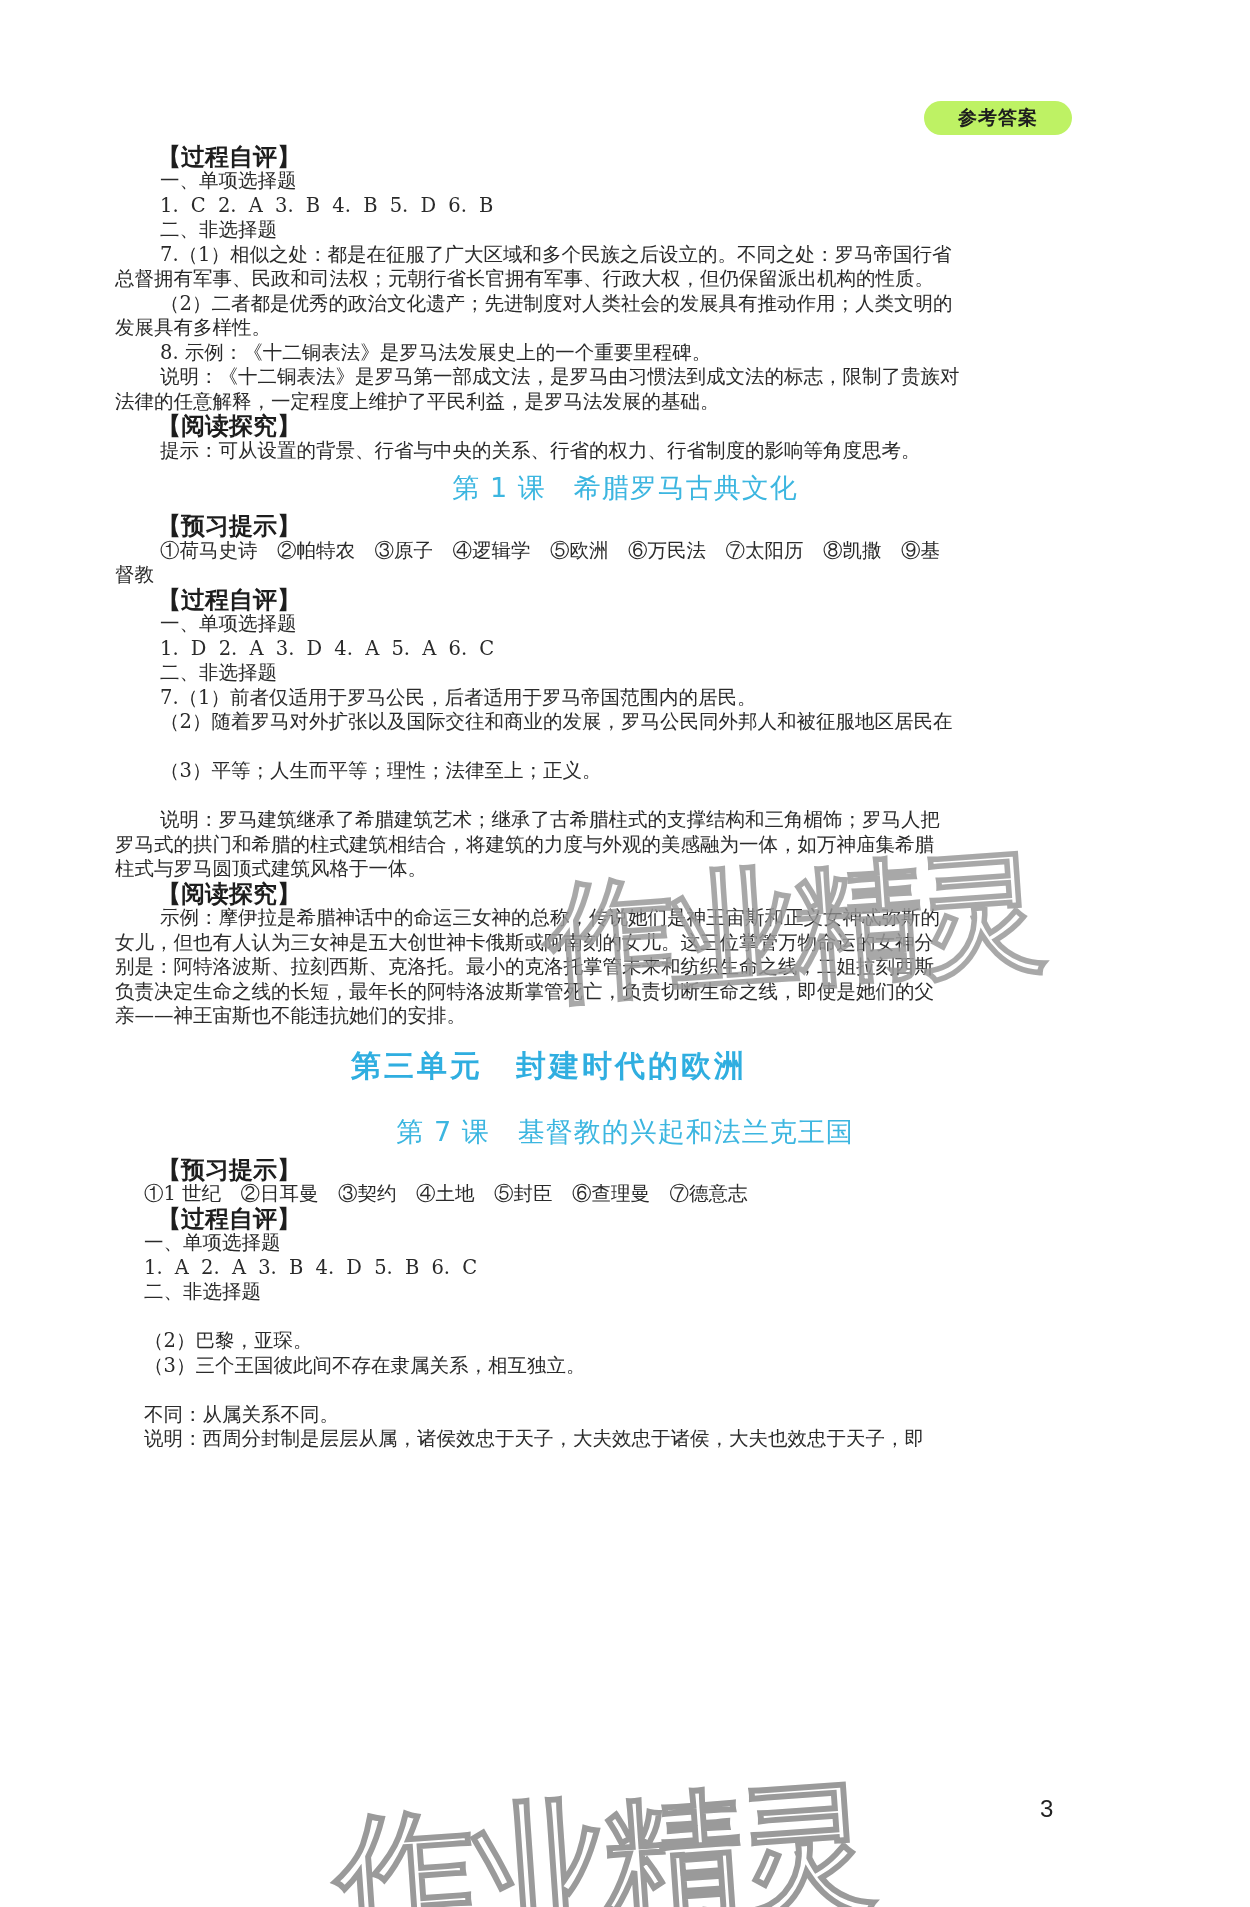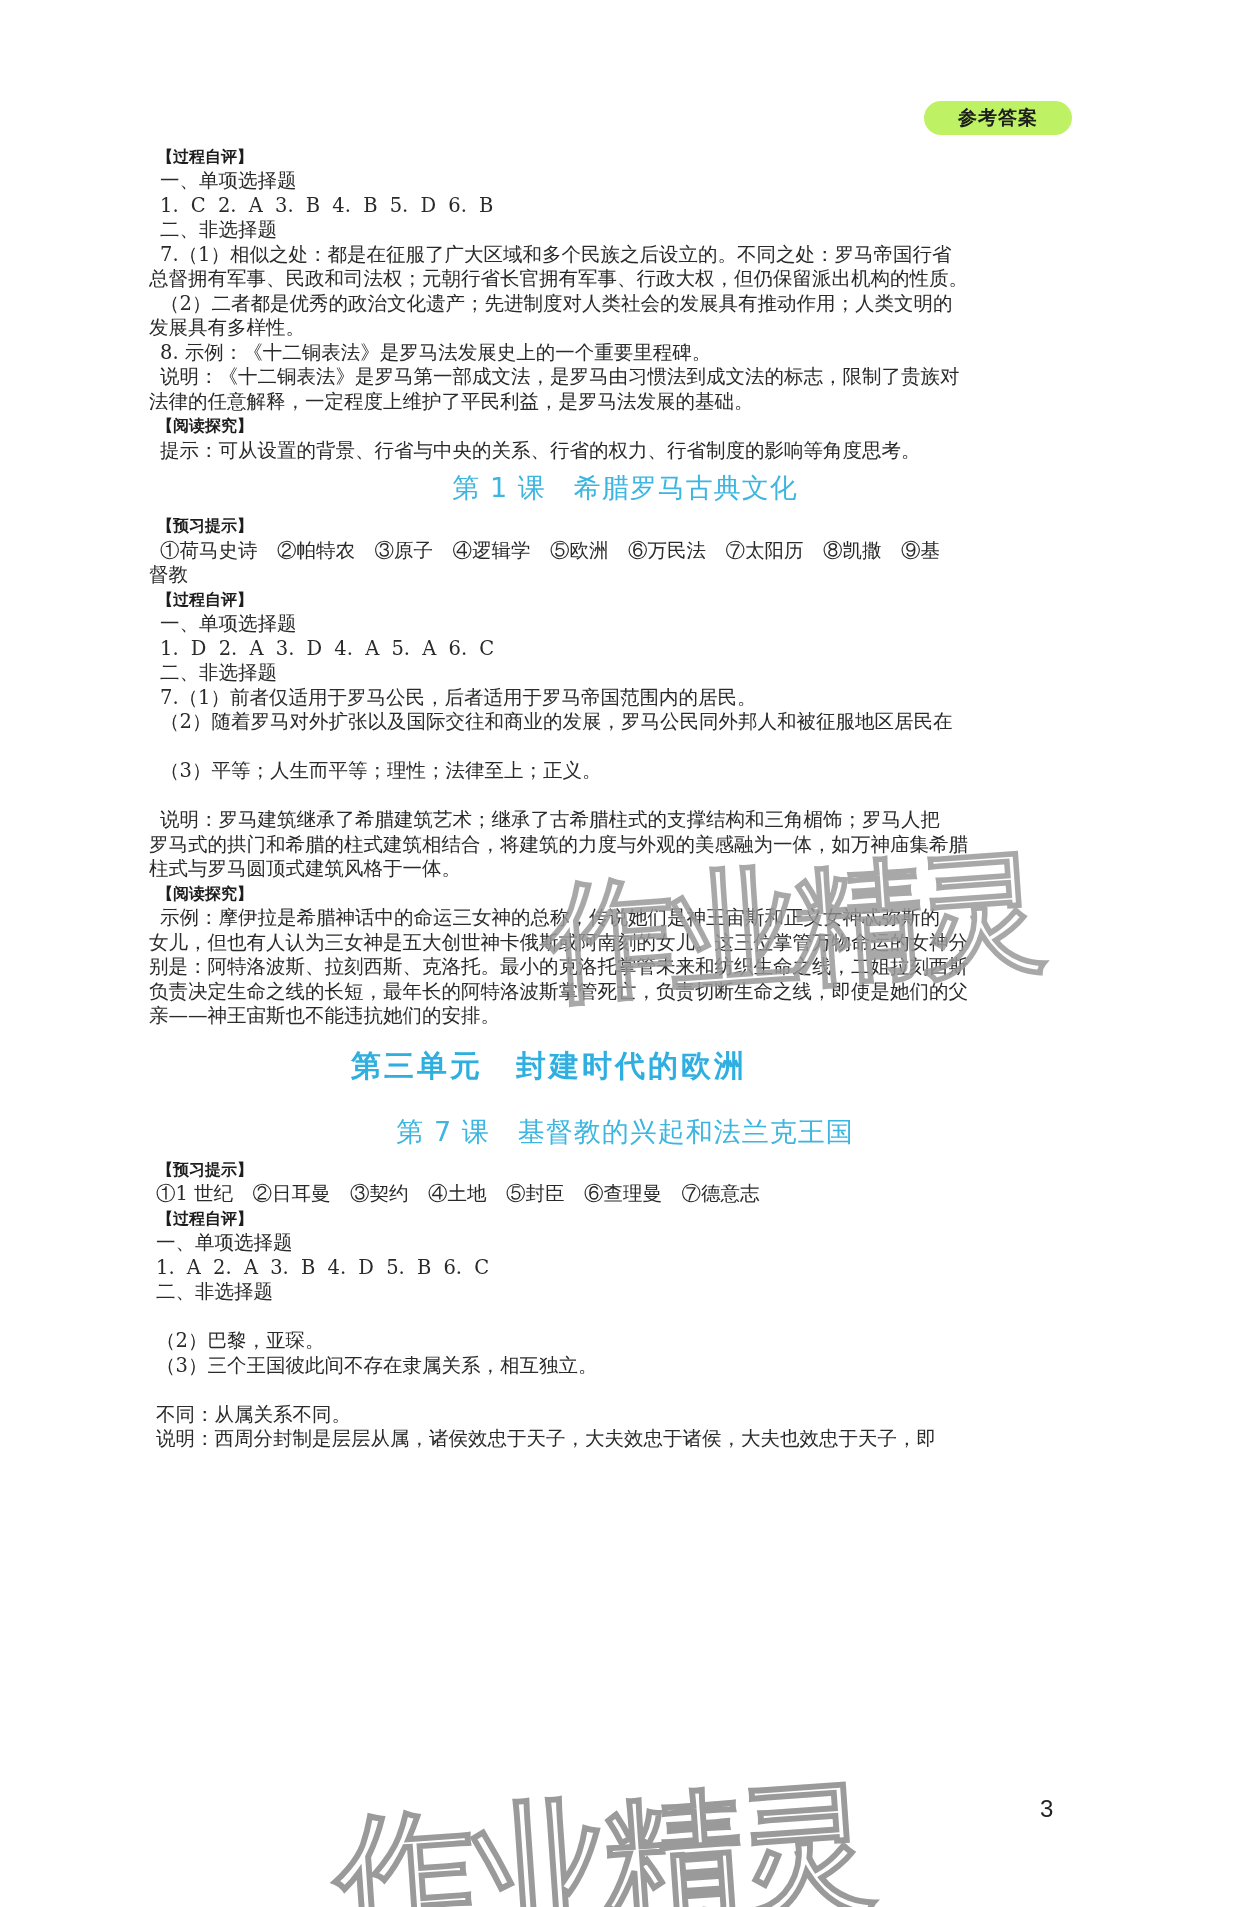--- a/index.html
+++ b/index.html
@@ -15,26 +15,26 @@
       background: #bef264; border-radius: 17px;
       font-family: "DejaVu Sans", "Liberation Sans", sans-serif;
       font-weight: bold; font-size: 19px; color: #1d1d1d;
       display: flex; align-items: center; justify-content: center; letter-spacing: 1px;
     }
     .line {
       position: absolute; left: 115px; width: 960px; font-size: 19.5px; line-height: 30px;
       white-space: nowrap;
     }
     .line.indent { left: 160px; }
-    .line.sub { left: 156px; }
-    .line.flush { left: 115px; margin-left: 34px; }
+    .line.sub { left: 144px; }
+    .line.flush { left: 115px; }
     .head {
       position: absolute; left: 157px;
       font-family: "DejaVu Sans", "Liberation Sans", sans-serif;
-      font-weight: bold; font-size: 16px; line-height: 30px; color: #1d1d1d;
+      font-weight: bold; font-size: 24px; line-height: 30px; color: #1d1d1d;
     }
     .lesson-title {
       position: absolute; left: 0; width: 1250px; text-align: center;
       font-family: "DejaVu Sans", "Liberation Sans", sans-serif;
       font-size: 27px; color: #3cb6e0; letter-spacing: 1px;
     }
     .unit-title {
       position: absolute; left: 0; width: 1098px; text-align: center;
       font-family: "DejaVu Sans", "Liberation Sans", sans-serif;
       font-weight: bold; font-size: 30px; color: #2faee0; letter-spacing: 3px;

